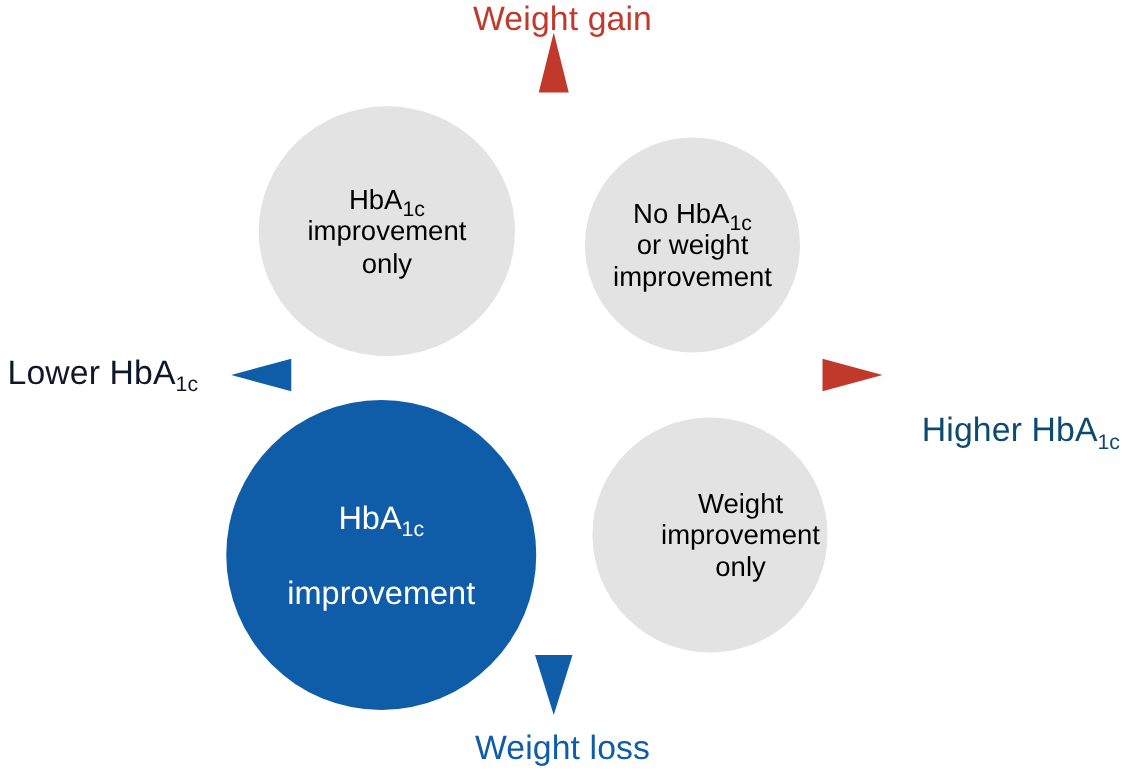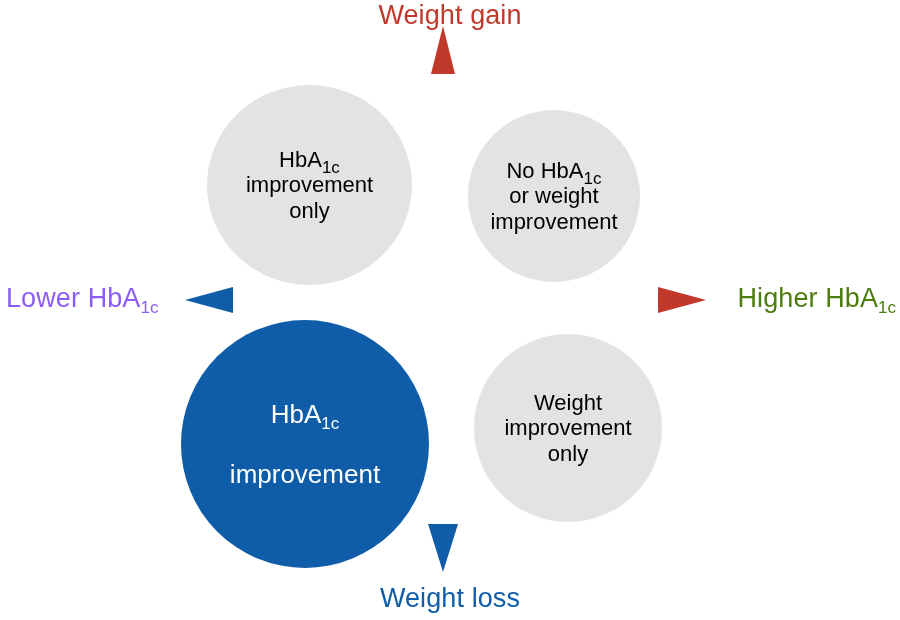--- a/index.html
+++ b/index.html
@@ -103,20 +103,21 @@
     left: 181px;
     top: 320px;
     width: 248px;
     height: 248px;
   }
   #bubble-weight-only {
     left: 474px;
     top: 334px;
     width: 188px;
     height: 188px;
+    justify-content: flex-end;
   }
 </style>
 </head>
 <body>
 
 <div id="diagram-root">
 
   <svg class="axis-svg" viewBox="0 0 900 620">
     <defs>
       <linearGradient id="grad-horizontal" x1="0" y1="0" x2="1" y2="0">
@@ -149,25 +150,25 @@
   </svg>
 
   <div class="axis-label" id="label-weight-loss" style="color:#0f5da8;">
     <span>Weight loss</span>
   </div>
 
   <div class="axis-label" id="label-weight-gain" style="color:#c0392b;">
     <span>Weight gain</span>
   </div>
 
-  <div class="axis-label" id="label-lower-hba1c" style="color:#8b5cf6;">
+  <div class="axis-label" id="label-lower-hba1c" style="color:#0f172a;">
     <span>Lower HbA</span><span class="sub">1c</span>
   </div>
 
-  <div class="axis-label" id="label-higher-hba1c" style="color:#4d7c0f;">
+  <div class="axis-label" id="label-higher-hba1c" style="color:#0c4a6e;margin-top:46px;">
     <span>Higher HbA</span><span class="sub">1c</span>
   </div>
 
   <div class="bubble bubble-gray" id="bubble-hba1c-only">
     <div class="bubble-text">
       <span>HbA</span><span class="sub">1c</span><br>
       <span>improvement</span><br>
       <span>only</span>
     </div>
   </div>

